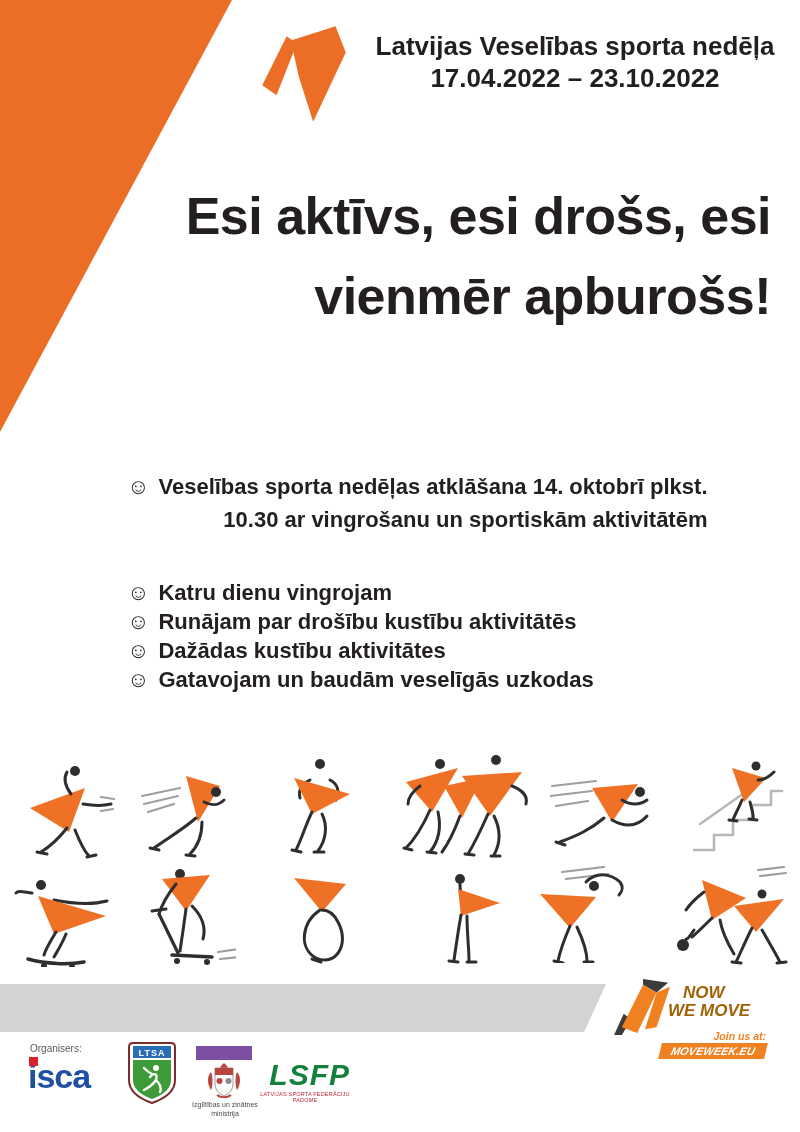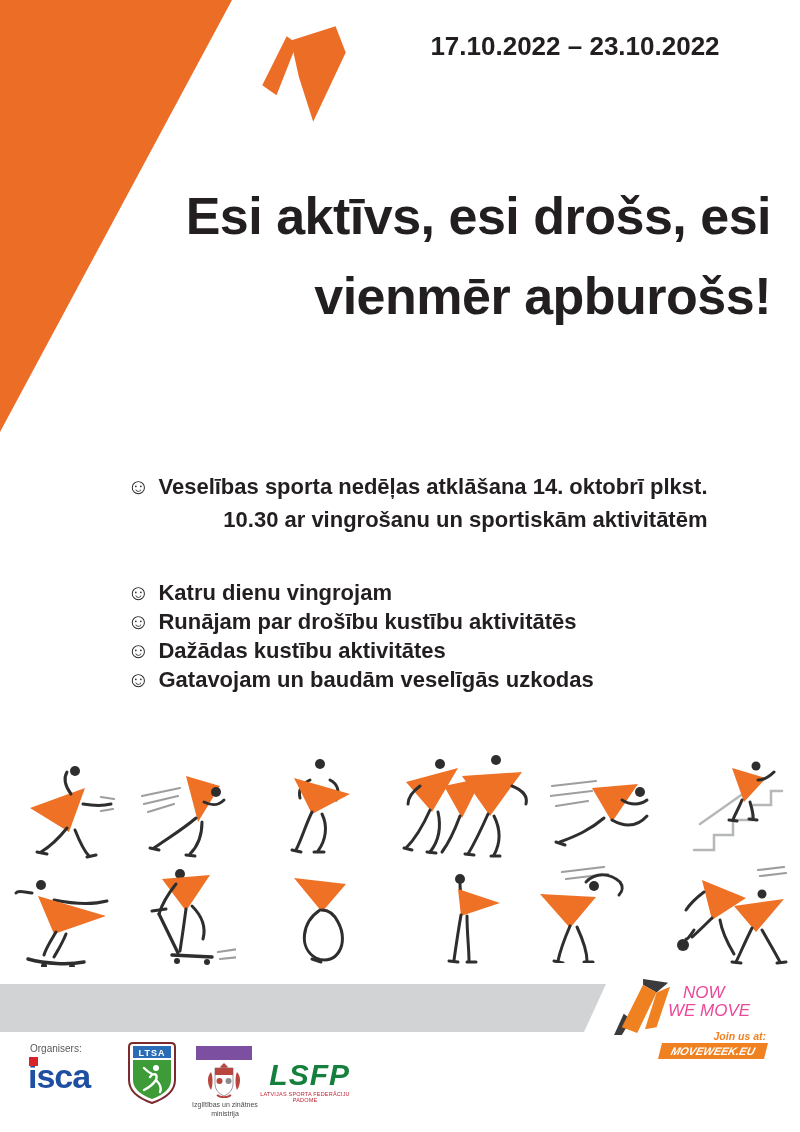--- a/index.html
+++ b/index.html
@@ -27,21 +27,21 @@
   .figure svg{display:block;width:100%;height:100%;}
   .st{stroke:#2E2E2E;stroke-width:3;fill:none;stroke-linecap:round;}
   .hd{fill:#2E2E2E;}
   .tri{fill:#EE7125;}
   .sl{stroke:#9E9E9E;stroke-width:2.2;fill:none;stroke-linecap:round;}
   .stair{stroke:#B5B7B9;stroke-width:2.5;fill:none;stroke-linecap:round;}
 
   .gray-bar{left:0;top:984px;width:610px;height:48px;background:#D1D3D4;
     clip-path:polygon(0 0,606px 0,584px 48px,0 48px);}
 
-  .nwm-text{left:668px;top:984px;width:96px;color:#ec4899;font-weight:normal;
+  .nwm-text{left:668px;top:984px;width:96px;color:#a16207;font-weight:bold;
     font-style:italic;font-size:17px;line-height:18px;}
   .nwm-text .l1{margin-left:15px;}
   .join{left:662px;top:1030px;width:104px;text-align:right;color:#F08121;
     font-weight:bold;font-style:italic;font-size:10.5px;}
   .moveweek{left:660px;top:1043px;width:106px;height:16px;background:#F08121;
     transform:skewX(-14deg);color:#ffffff;font-weight:bold;font-style:italic;
     font-size:11px;text-align:center;line-height:16px;}
 
   .organisers{left:30px;top:1043px;font-size:10px;color:#58595B;}
   .ministry-caption{left:178px;top:1100px;width:94px;text-align:center;
@@ -59,21 +59,22 @@
   <svg class="abs" style="left:0;top:0;" width="236" height="436" viewBox="0 0 236 436">
     <polygon points="0,0 232,0 0,432" fill="#EC6E26"></polygon>
   </svg>
 
   <svg class="abs" style="left:248px;top:24px;" width="112" height="102" viewBox="0 0 110 100">
     <polygon points="14,60 38,12 48,19 28,70" fill="#EC6E26"></polygon>
     <polygon points="42,16 86,2 96,28 64,96 50,52" fill="#EC6E26"></polygon>
   </svg>
 
   <div class="abs header-text">
-    <div>17.10.2022 – 23.10.2022</div>
+    <div>Latvijas Veselības sporta  nedēļa</div>
+    <div>17.04.2022 – 23.10.2022</div>
   </div>
 
   <div class="abs headline pre">Esi aktīvs, esi drošs, esi
 vienmēr apburošs!</div>
 
 
   <div class="abs bullet opening">
     <span class="sm">☺</span>
     <span class="pre">Veselības sporta nedēļas atklāšana 14. oktobrī plkst.
 10.30 ar vingrošanu un sportiskām aktivitātēm</span>

